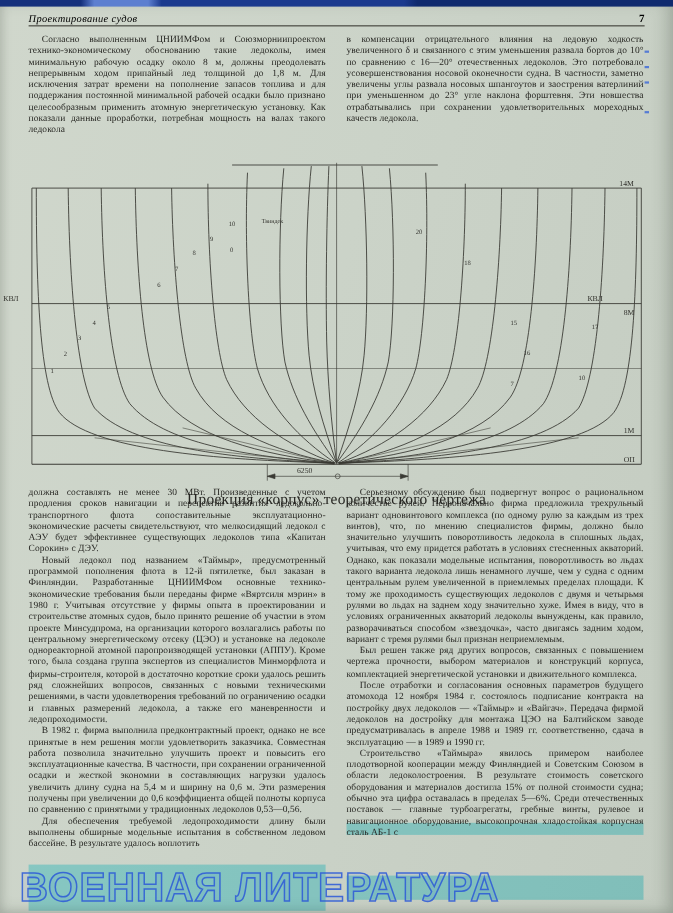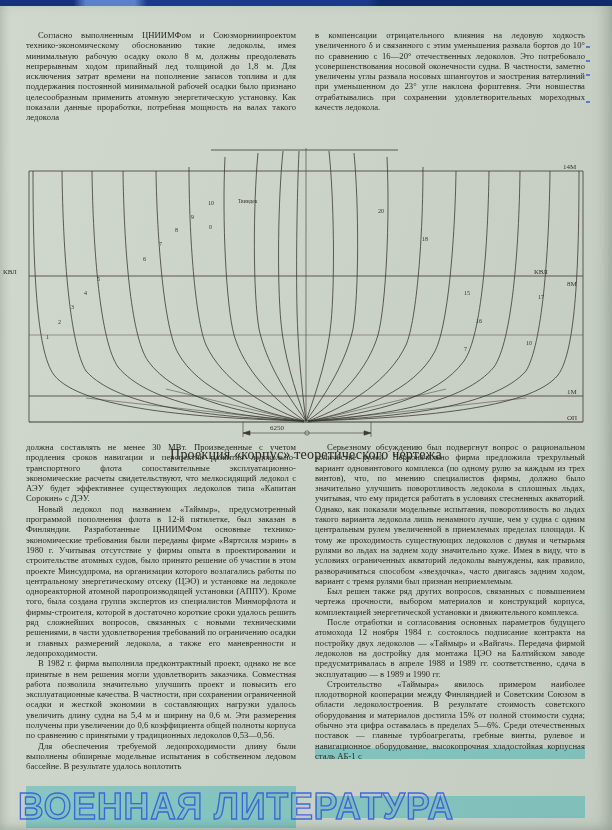--- a/index.html
+++ b/index.html
@@ -28,20 +28,24 @@
         color:rgba(43,89,216,.07);-webkit-text-stroke:1.4px #2b59d8;opacity:.85;transform:scaleX(.96);transform-origin:left;}
   .artifact{position:absolute;background:#3a67d8;width:4px;height:2px;opacity:.8;}
 </style>
 </head>
 <body>
 
 <div class="page">
 
   <div class="topbar"></div>
 
+  <div class="runhead">
+    <span class="t">Проектирование судов</span>
+    <span class="n">7</span>
+  </div>
 
   <div class="cols cols-top">
     <div class="col">
       <p>Согласно выполненным ЦНИИМФом и Союзморниипроектом технико-экономическому обоснованию такие ледоколы, имея минимальную рабочую осадку около 8 м, должны преодолевать непрерывным ходом припайный лед толщиной до 1,8 м. Для исключения затрат времени на пополнение запасов топлива и для поддержания постоянной минимальной рабочей осадки было признано целесообразным применить атомную энергетическую установку. Как показали данные проработки, потребная мощность на валах такого ледокола</p>
     </div>
     <div class="col">
       <p class="cont">в компенсации отрицательного влияния на ледовую ходкость увеличенного δ и связанного с этим уменьшения развала бортов до 10° по сравнению с 16—20° отечественных ледоколов. Это потребовало усовершенствования носовой оконечности судна. В частности, заметно увеличены углы развала носовых шпангоутов и заострения ватерлиний при уменьшенном до 23° угле наклона форштевня. Эти новшества отрабатывались при сохранении удовлетворительных мореходных качеств ледокола.</p>
     </div>
   </div>
 

